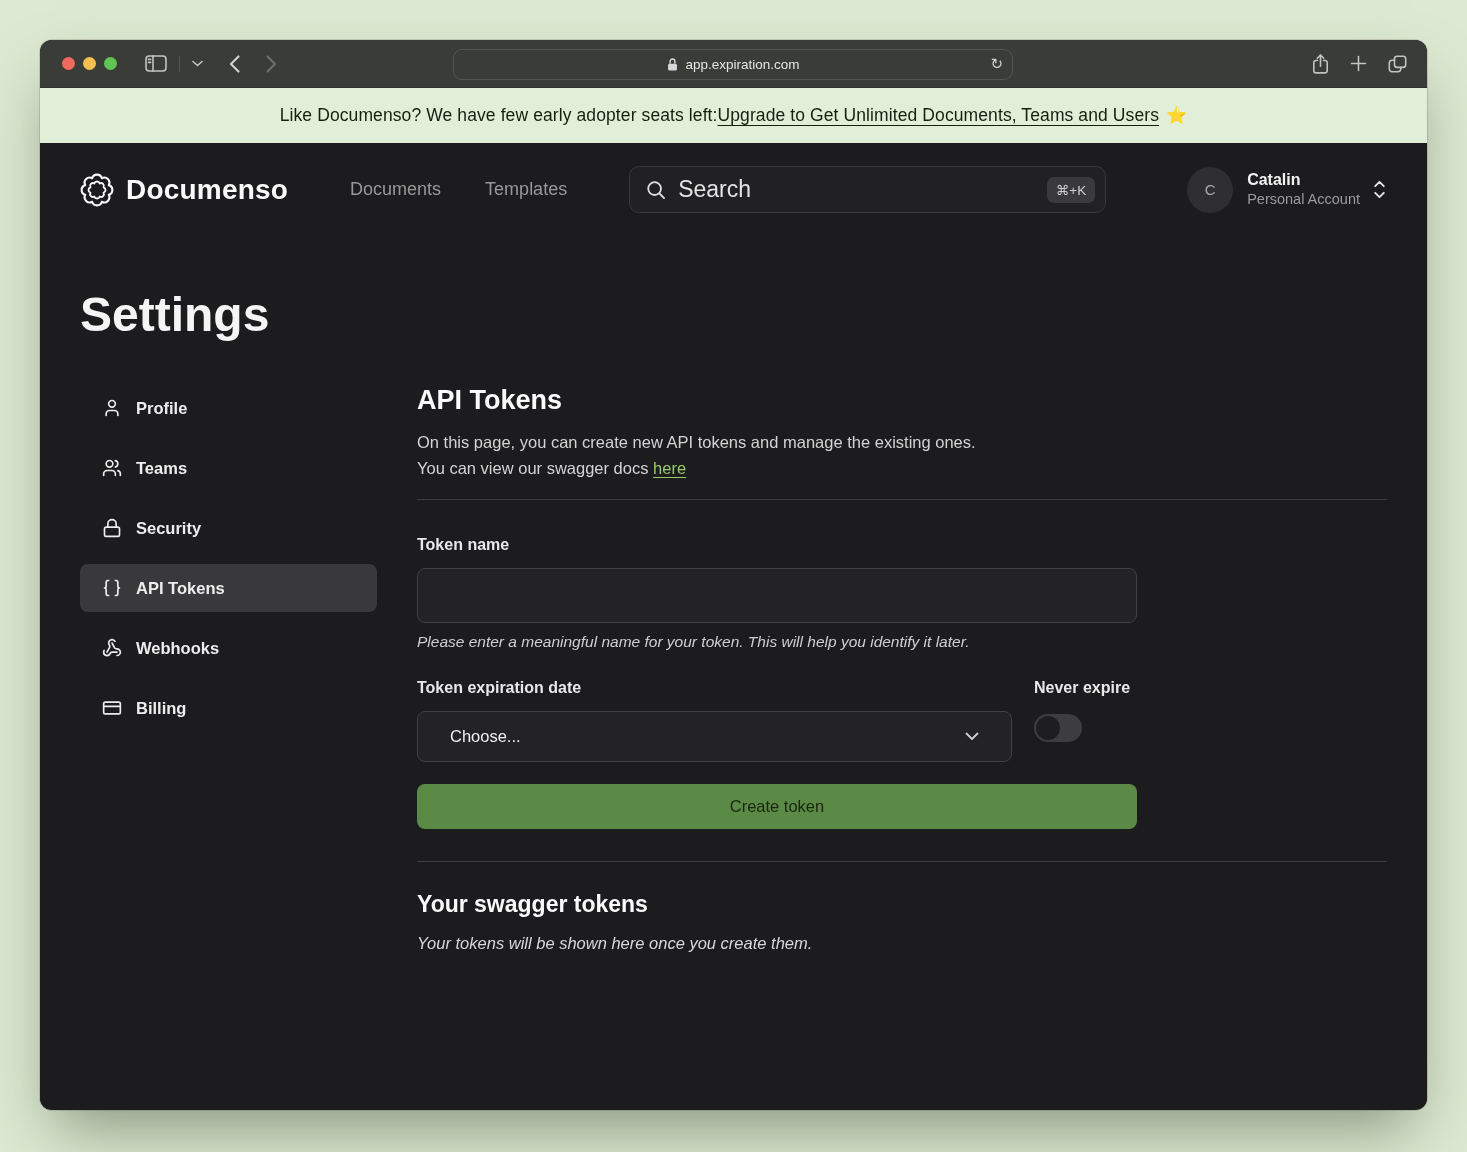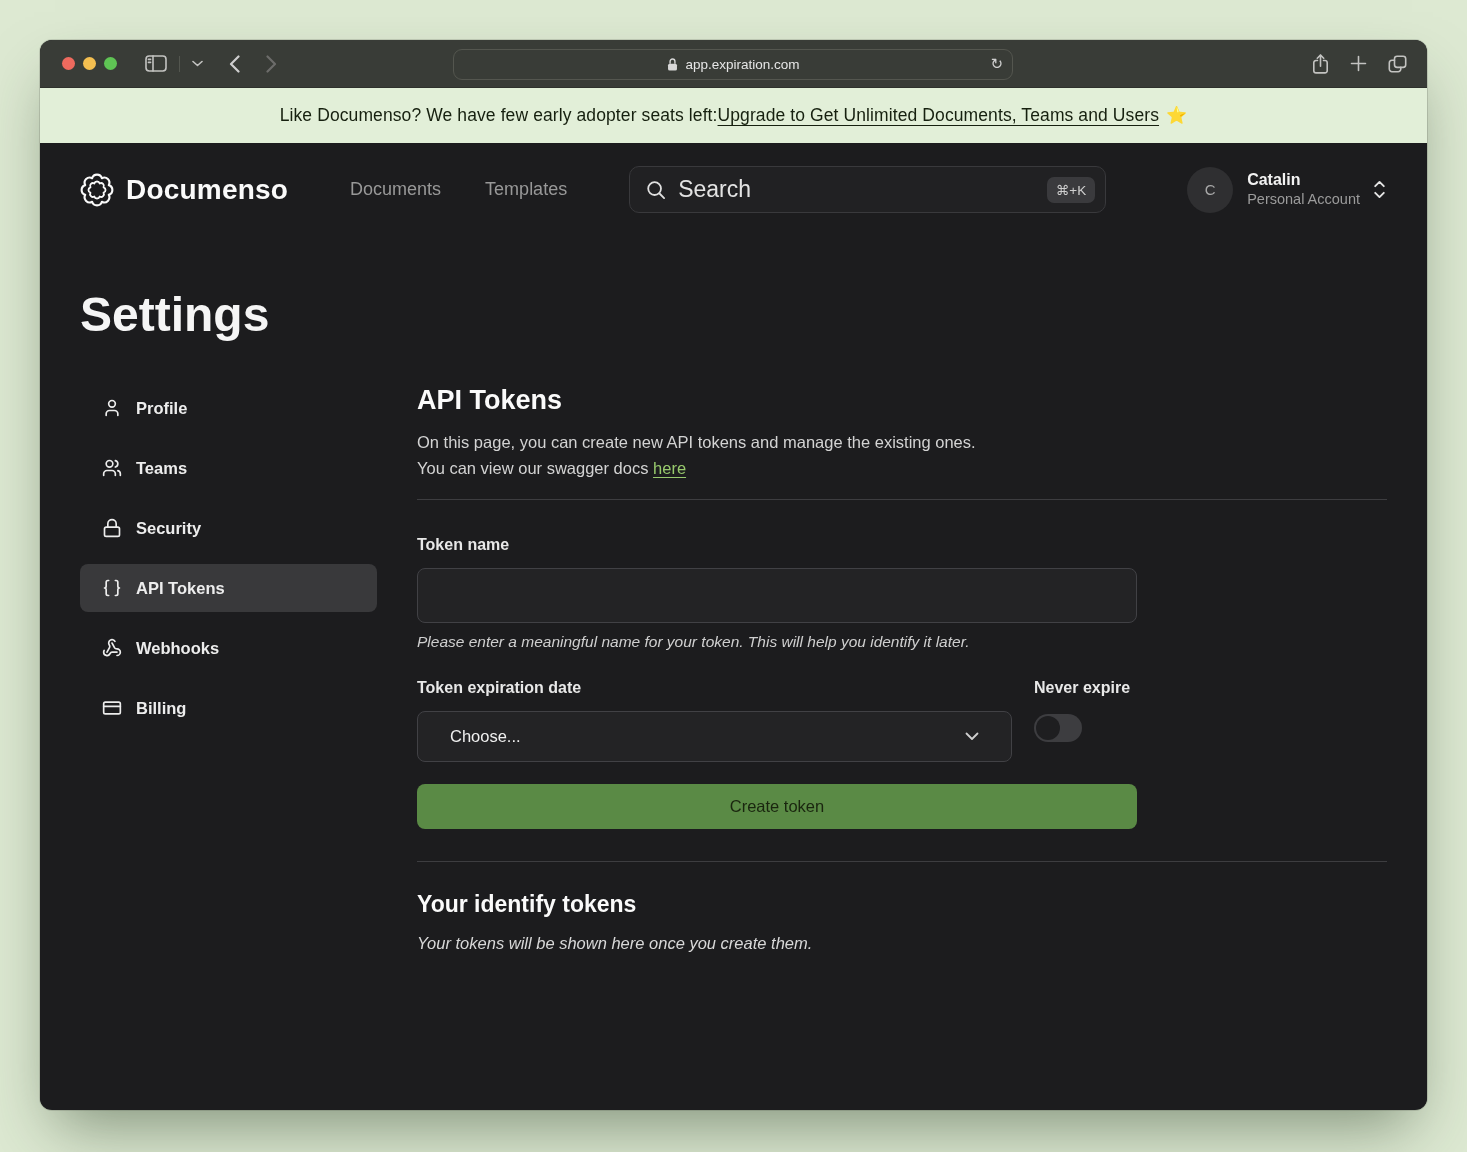--- a/index.html
+++ b/index.html
@@ -300,18 +300,18 @@
             <label class="field-label">Never expire</label>
             <div class="toggle">
               <span class="knob"></span>
             </div>
           </div>
         </div>
 
         <button class="create-btn">Create token</button>
 
         <hr class="rule2">
-        <h2 class="h2b">Your identify tokens</h2>
+        <h2 class="h2b">Your swagger tokens</h2>
         <p class="empty">Your tokens will be shown here once you create them.</p>
       </div>
     </div>
   </div>
 </div>
 
 </body></html>

